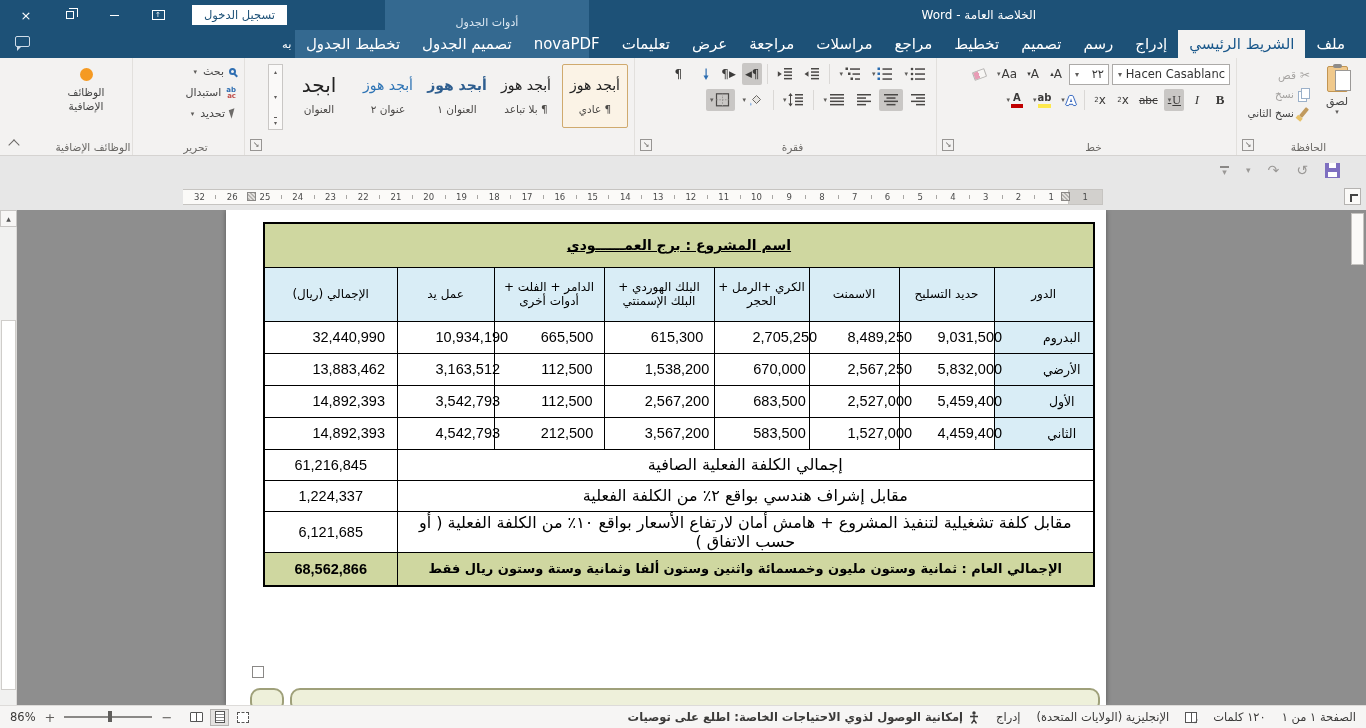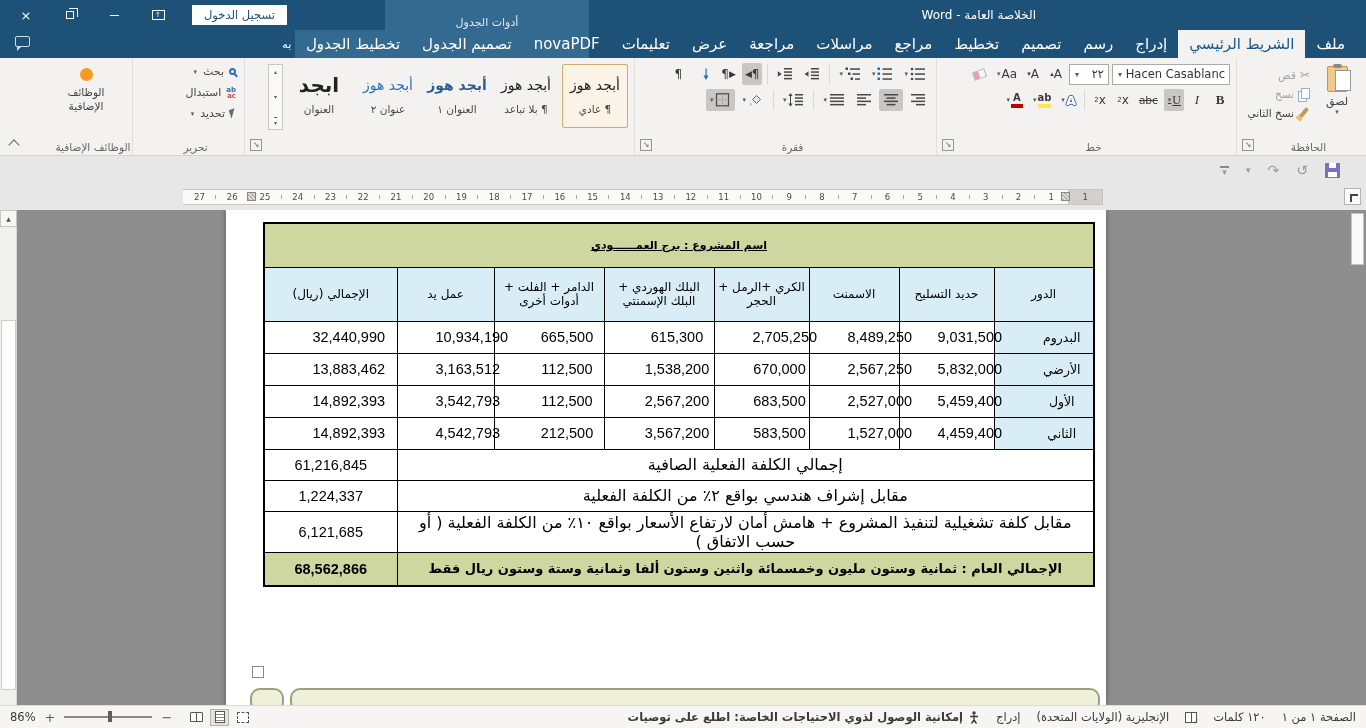--- a/index.html
+++ b/index.html
@@ -84,21 +84,21 @@
   .smallglyph { font-size:9px; color:#3b3a39; }
 
   
   .g-styles { width:390px; }
   .gallery { display:flex; padding:3px 6px 0 2px; gap:3px; align-items:flex-start; }
   .stylecard { width:66px; height:64px; padding-top:5px; text-align:center; cursor:pointer; border:1px solid transparent; border-radius:2px; }
   .stylecard.sel { border:1px solid #d0aa6e; background:#fbf3e6; }
   .sprev { height:30px; display:flex; align-items:center; justify-content:center; font-size:14px; color:#222; }
   .sprev.h1 { color:#2e5e8f; font-weight:bold; }
   .sprev.h2 { color:#2e74b5; }
-  .sprev.ttl { font-size:20px; font-weight:bold;text-align:right; }
+  .sprev.ttl { font-size:20px; font-weight:normal;text-align:right; }
   .sname { font-size:10.5px; color:#4a4846; margin-top:3px; white-space:nowrap; }
   .morebar { width:15px; height:66px; border:1px solid #c9c7c5; background:#faf9f8; display:flex; flex-direction:column; align-items:center; justify-content:space-between; padding:3px 0; font-size:6px; color:#5f5d5b; cursor:pointer; }
   .morebtm { border-top:1px solid #5f5d5b; padding-top:1px; }
 
   
   .g-edit { width:112px; }
   .editem { display:flex; align-items:center; gap:5px; height:21px; font-size:11px; color:#444; padding-right:8px; cursor:pointer; white-space:nowrap; }
   .ic-find { width:7px; height:7px; border:2px solid #2f6fb2; border-radius:50%; position:relative; }
   .ic-find::after { content:""; position:absolute; right:-4px; bottom:-3px; width:5px; height:2px; background:#2f6fb2; transform:rotate(45deg); }
   .ic-repl { display:flex; flex-direction:column; line-height:6px; font-size:7px; font-weight:bold; }
@@ -139,21 +139,21 @@
   .vscroll { position:absolute; left:0; top:0; bottom:0; width:17px; background:#f1f1f0; border-right:1px solid #dcdad8; }
   .vsup { position:absolute; top:0; left:0; width:17px; height:17px; background:#f7f6f5; border:1px solid #c8c6c4; font-size:6px; color:#555; text-align:center; line-height:16px; cursor:pointer; }
   .vsthumb { position:absolute; left:1px; top:110px; width:15px; height:370px; background:#ffffff; border:1px solid #cfcdca; cursor:grab; }
   .vruler { position:absolute; right:2px; top:3px; width:13px; height:52px; background:#fbfaf8; border:1px solid #c6c4c1; }
   .page { position:absolute; left:226px; top:0; width:880px; height:495px; background:#fff; box-shadow:0 0 5px rgba(0,0,0,.4); }
   .pagein { padding:12px 11px 0 39px; }
   table.doc { width:830px; border-collapse:collapse; table-layout:fixed; direction:rtl; border:2px solid #000; }
   table.doc td { border:1px solid #000; text-align:center; vertical-align:middle; padding:1px 2px; color:#000; }
   .green { background:#cfd7a0; }
   .cellblue { background:#d9edf6; }
-  .projrow td { height:44px; font-size:11px; font-weight:bold; }
+  .projrow td { height:44px; font-size:14px; font-weight:bold; }
   .projrow span { text-decoration:underline; }
   .headrow td { height:64px; background:#fff; font-size:15px; font-weight:bold; }
   .headrow span { text-decoration:underline; }
   .hdr td, td.hdr { height:54px; font-size:12px; }
   td.floor { font-size:12.5px; }
   td.num { font-family:"Liberation Sans",sans-serif; font-size:14.5px; direction:ltr; }
   tr.datarow td { height:32px;padding-left:38px; }
   tr.sumrow td { height:31px; }
   td.sumlbl { font-size:16px; }
   tr.totalrow td { height:34px; font-weight:bold; }
@@ -552,21 +552,21 @@
       <div class="qbtn" style="font-size:9px">▾</div>
       <div class="qbtn">↷</div>
       <div class="qbtn">↺</div>
       <div class="ic-save qbtn"></div>
     </div>
   </div>
 
   <div class="rulerrow">
     <div class="ruler">
       <div class="rwhite" id="ruler-cells">
-          <div class="rc">27</div>
+          <div class="rc">32</div>
           <div class="rc">26</div>
           <div class="rc">25</div>
           <div class="rc">24</div>
           <div class="rc">23</div>
           <div class="rc">22</div>
           <div class="rc">21</div>
           <div class="rc">20</div>
           <div class="rc">19</div>
           <div class="rc">18</div>
           <div class="rc">17</div>

